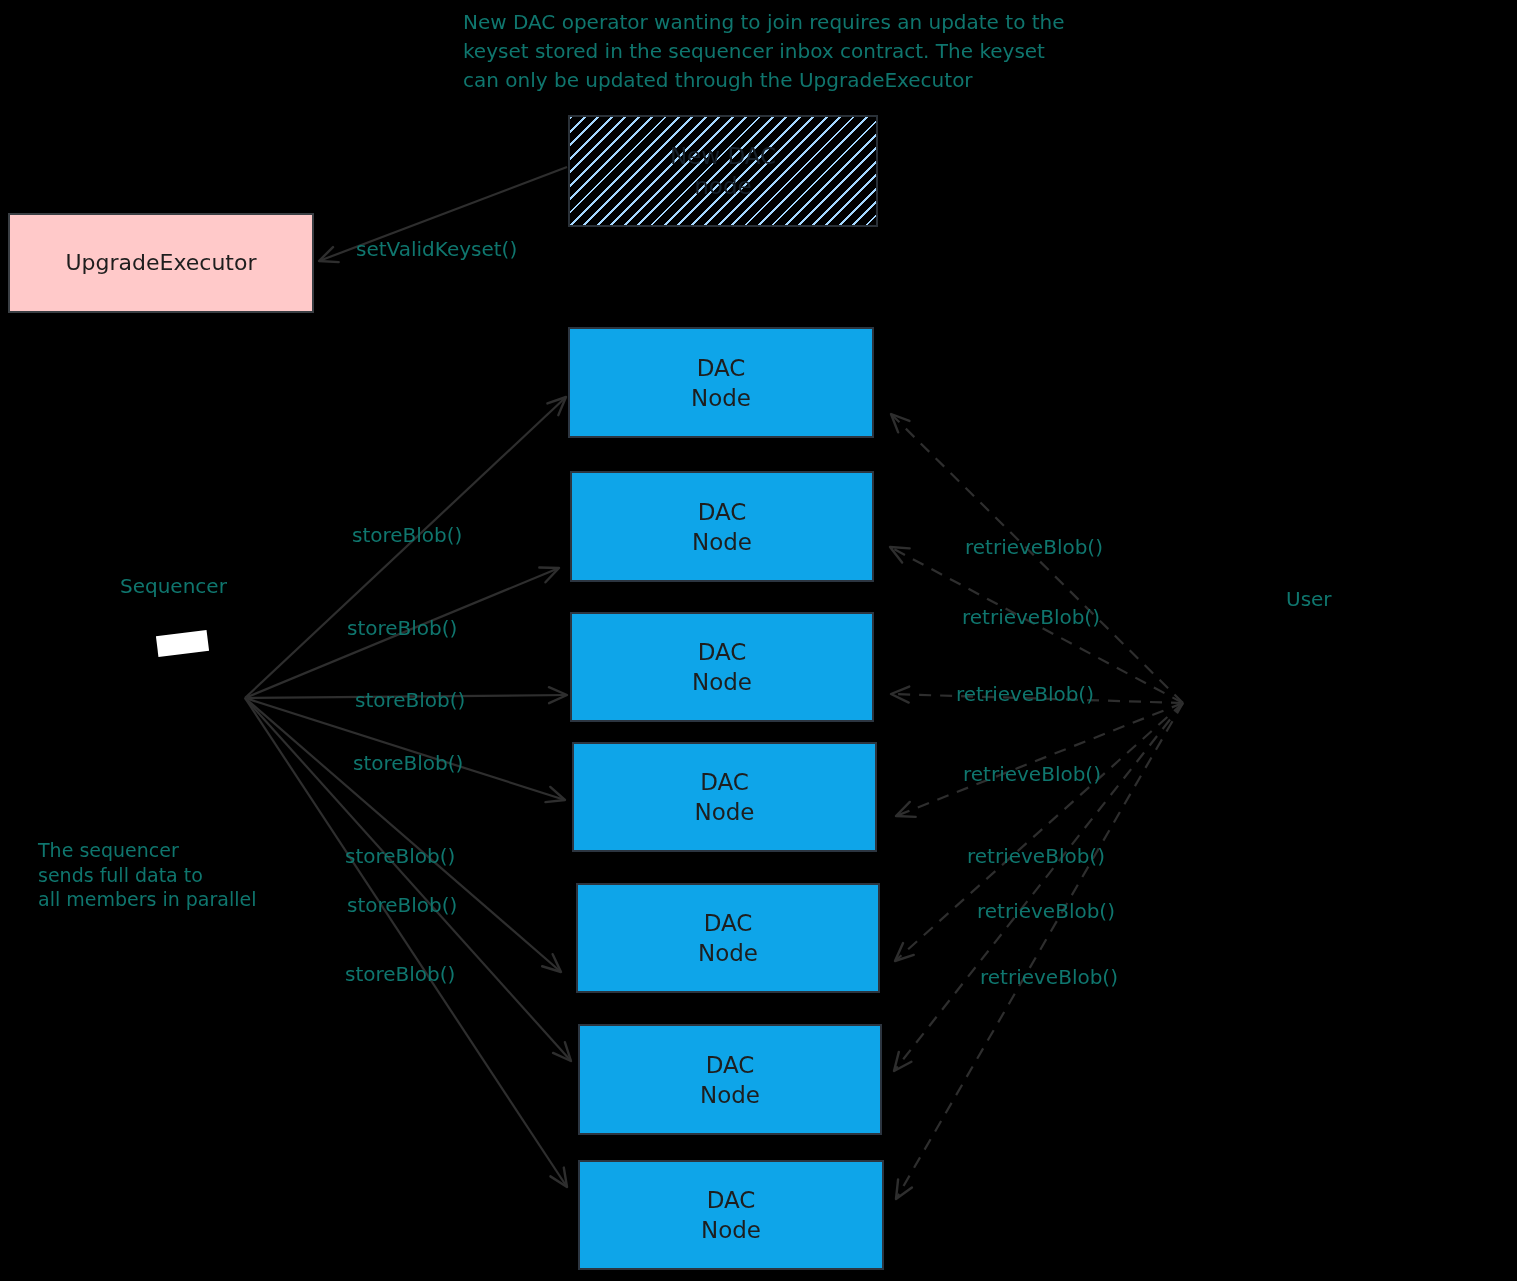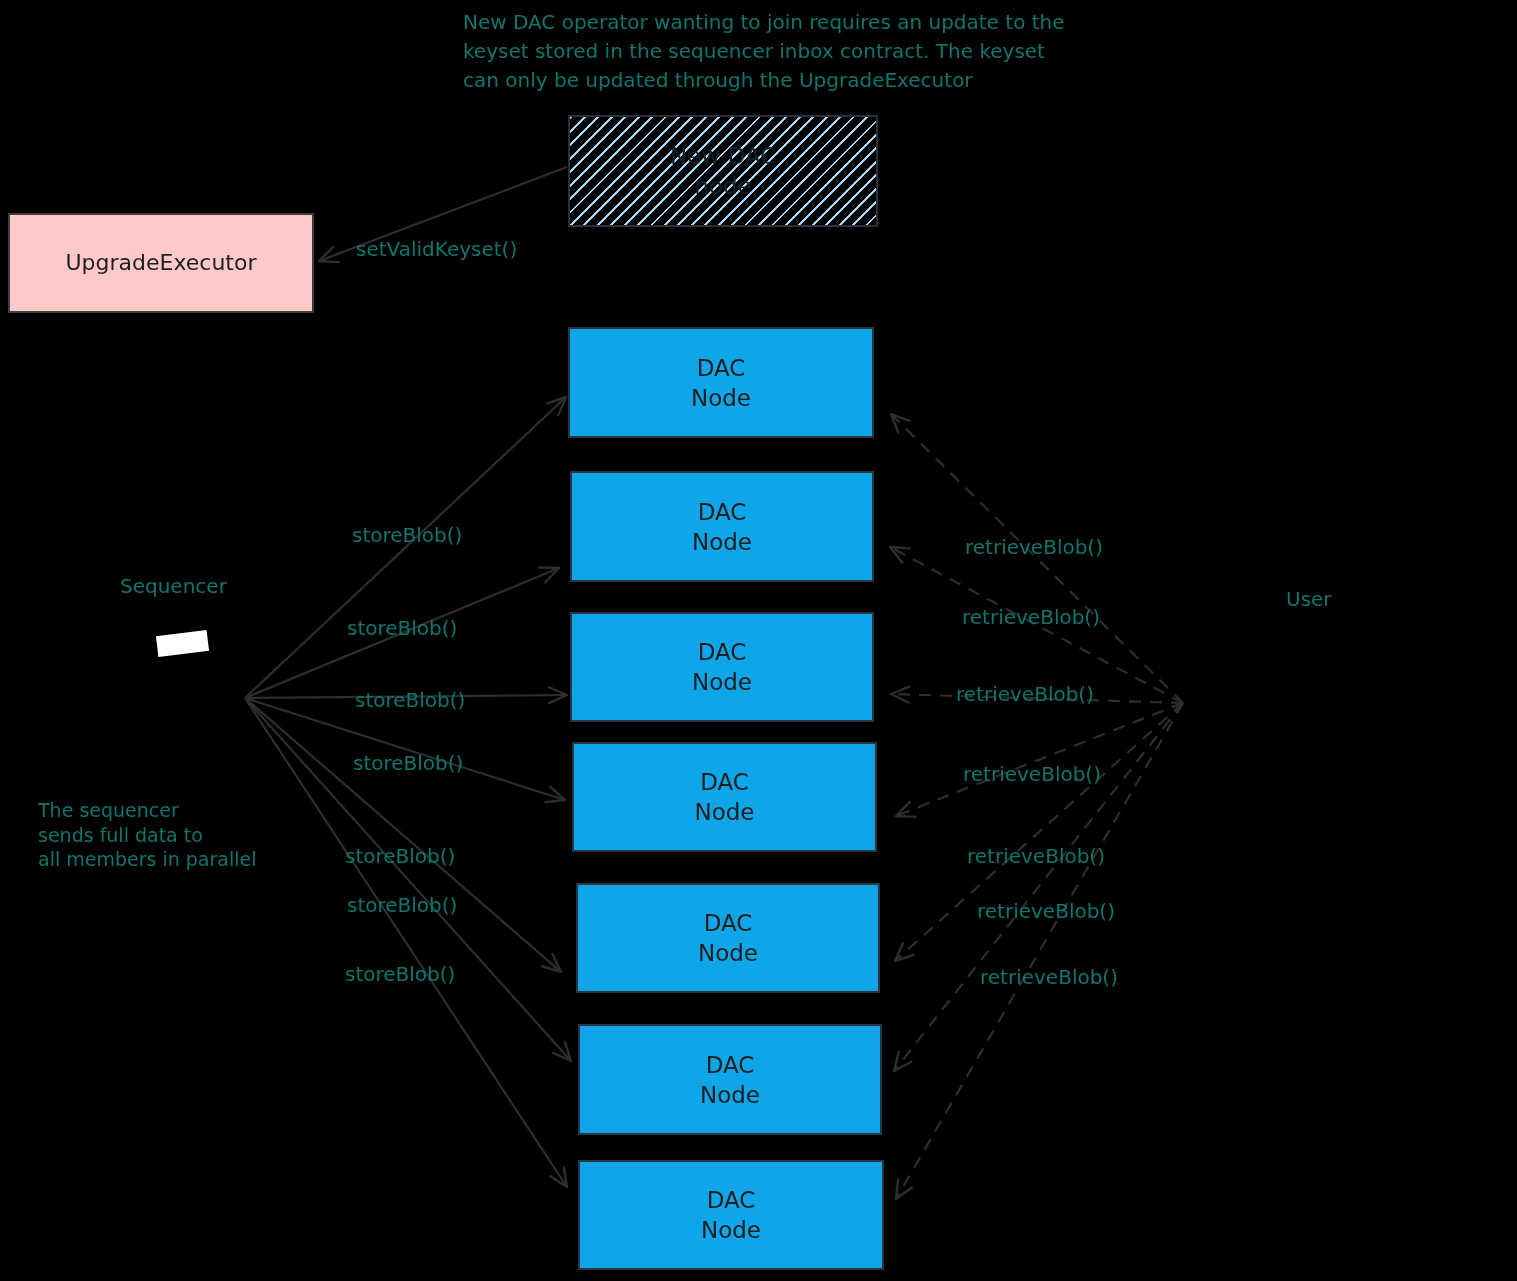--- a/index.html
+++ b/index.html
@@ -42,21 +42,21 @@
   .hand {
     position: absolute;
     z-index: 3;
     color: #0f766e;
     font-size: 20px;
     line-height: 27px;
     white-space: pre-line;
   }
   .note-top   { left: 463px;  top: 8px;    line-height: 29px; }
   .note-right { left: 1177px; top: 468px;  line-height: 25px; font-size: 19px; }
-  .note-left  { left: 38px;   top: 798px;  line-height: 24.5px; font-size: 19px; }
+  .note-left  { left: 38px;   top: 838px;  line-height: 24.5px; font-size: 19px; }
   .seq-label  { left: 120px;  top: 573px;  font-size: 20px; }
   .user-label { left: 1253px; top: 586px;  font-size: 20px; margin-left: 33px; }
   .svk-label  { left: 356px;  top: 196px; margin-top: 40px; }
 
   .store-0 { left: 352px; top: 522px; }
   .store-1 { left: 347px; top: 615px; }
   .store-2 { left: 355px; top: 687px; }
   .store-3 { left: 353px; top: 750px; }
   .store-4 { left: 345px; top: 843px; }
   .store-5 { left: 347px; top: 892px; }

